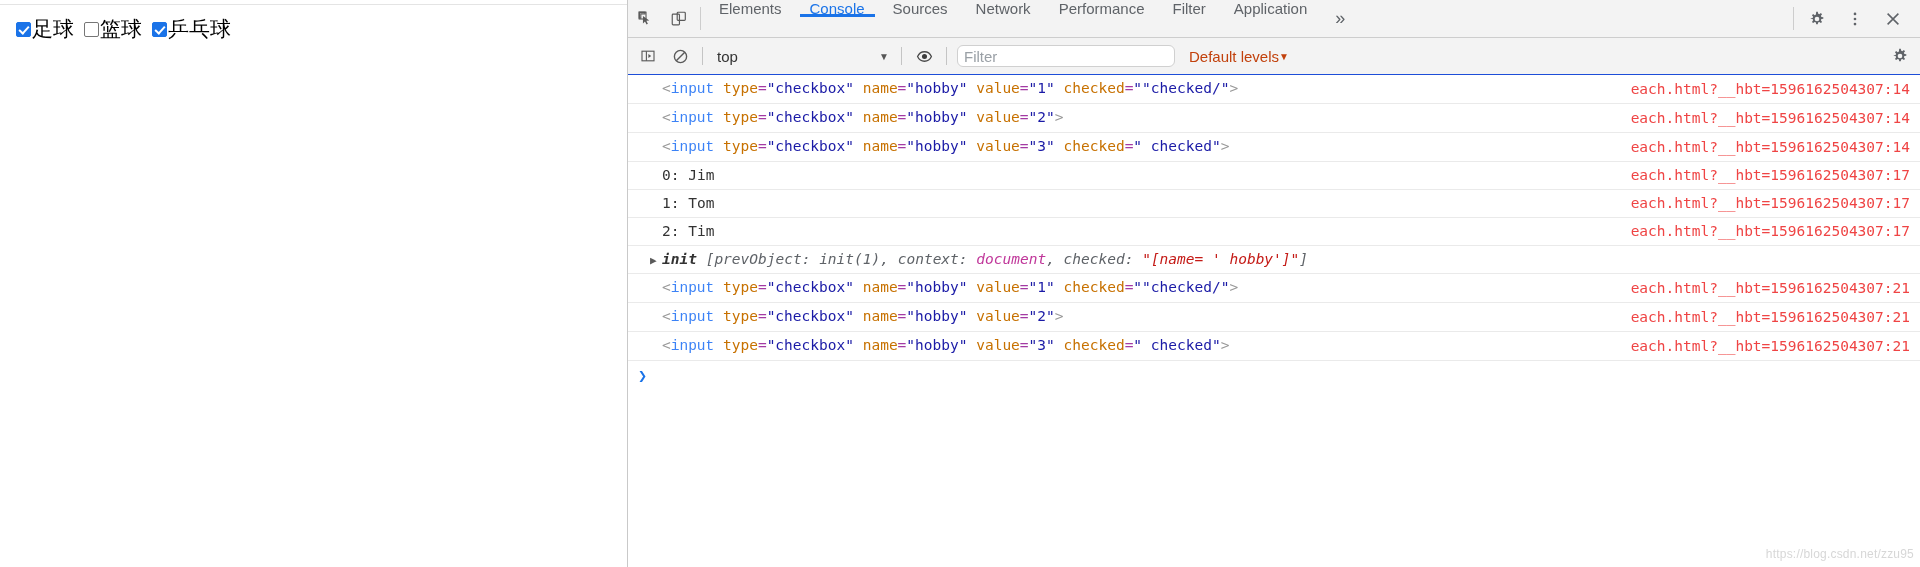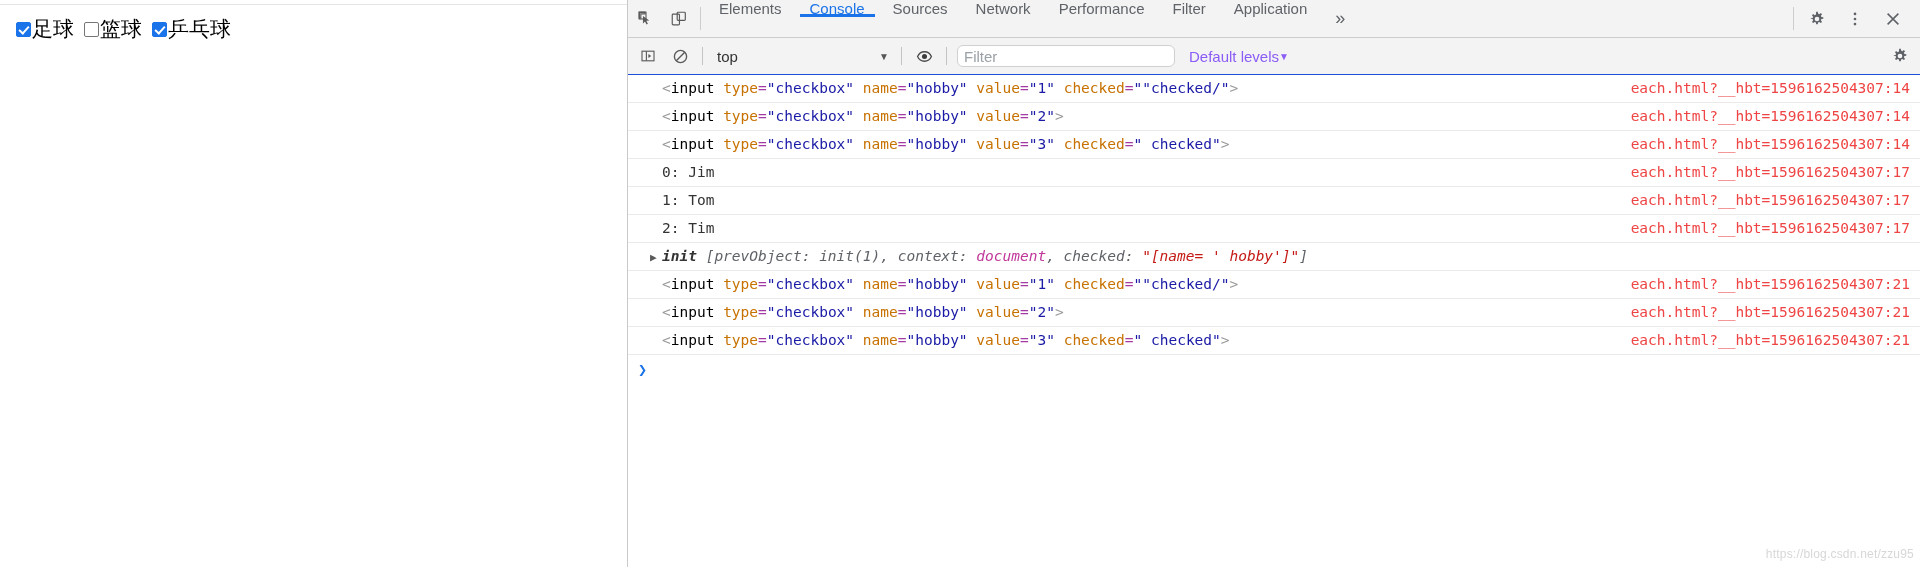--- a/index.html
+++ b/index.html
@@ -196,21 +196,21 @@
     font-size: 15px;
     color: #9aa0a6;
     display: flex;
     align-items: center;
     padding: 0 6px;
     box-sizing: border-box;
     margin-left: 4px;
   }
   .levels {
     font-size: 15px;
-    color: #8b5cf6;
+    color: #c2410c;
     margin-left: 14px;
     display: flex;
     align-items: center;
     white-space: nowrap;
   }
   .levels-caret { font-size: 10px; }
   .cbar-spacer { flex: 1 1 auto; }
 
   
   .console-body {
@@ -242,21 +242,21 @@
     flex: 0 0 auto;
     color: #ef4444;
     font-family: "DejaVu Sans Mono", monospace;
     font-size: 14.5px;
     padding-left: 18px;
   }
   .msg.empty-row .msg-text { min-height: 20px; }
 
   
   .t-punct   { color: #999999; }
-  .t-tag     { color: #000000; }
+  .t-tag     { color: #3b82f6; font-family: Liberation Mono, monospace; }
   .t-attr    { color: #c77100; }
   .t-eq      { color: #a33aa3; }
   .t-val     { color: #1a1aa6; }
   .t-plain   { color: #333333; }
   .t-idx     { color: #333333; }
 
   
   .obj-row .arrow {
     display: inline-block;
     width: 12px;

